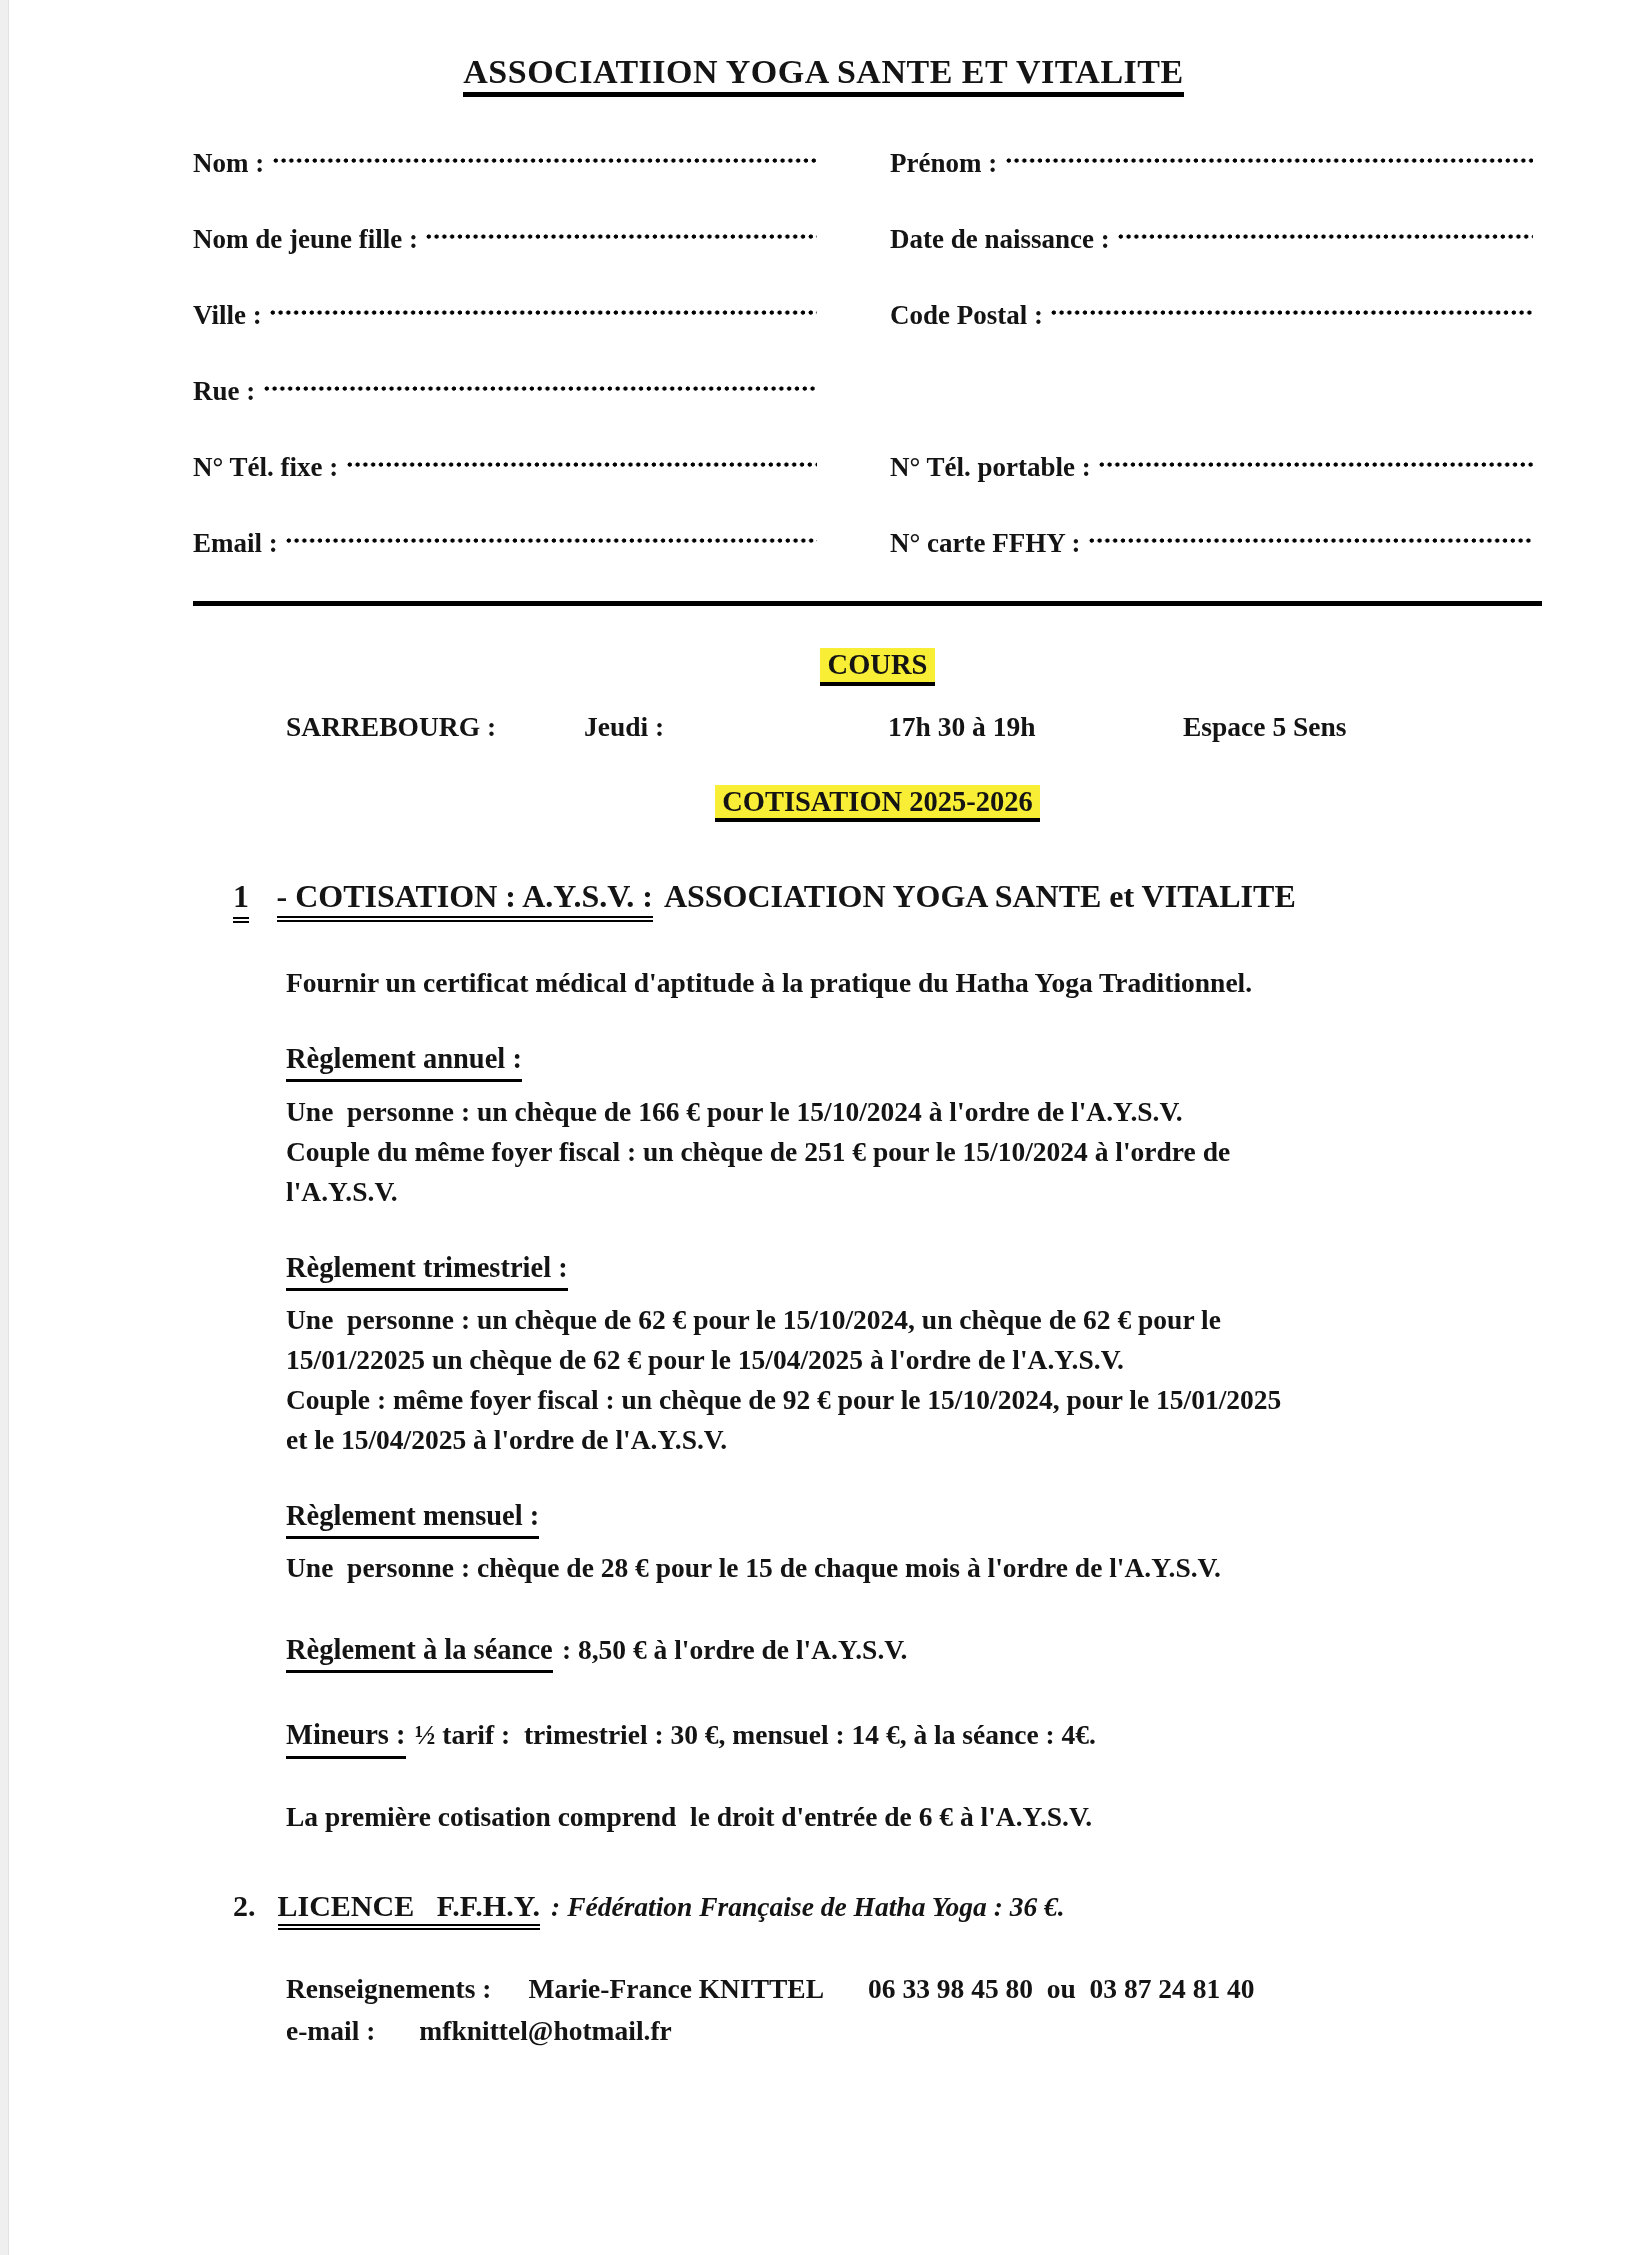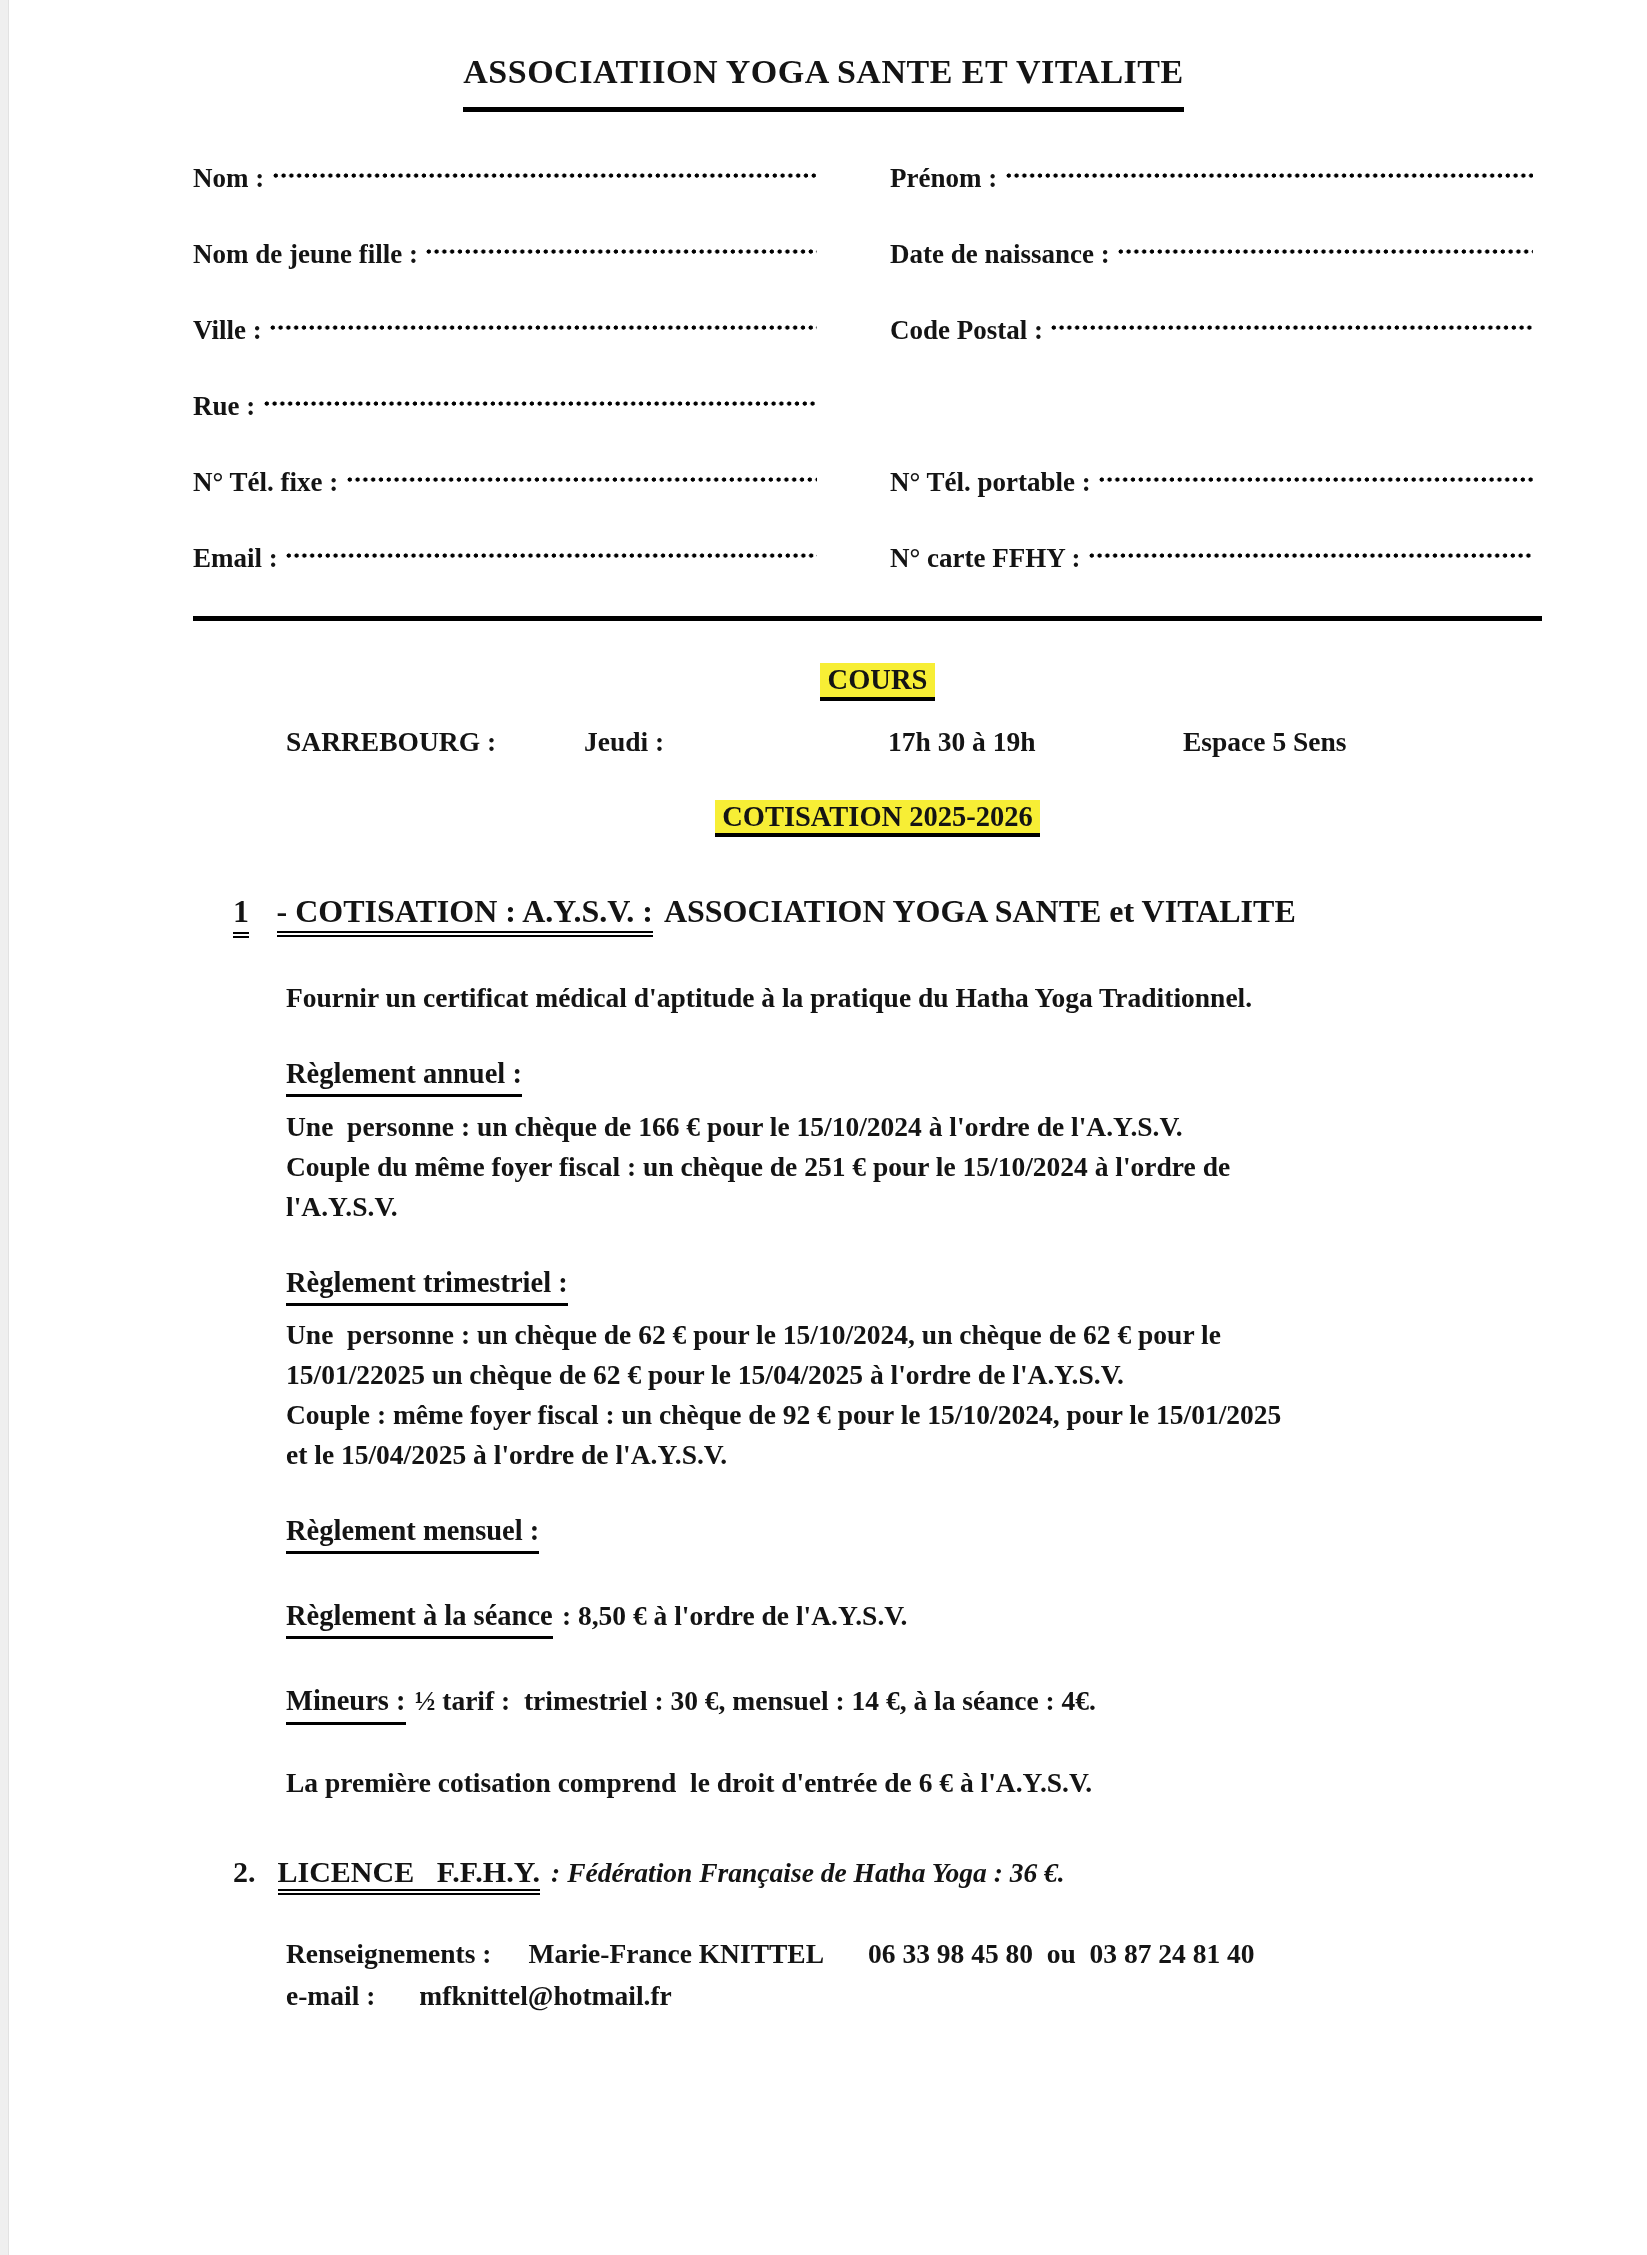--- a/index.html
+++ b/index.html
@@ -21,21 +21,21 @@
     background:#efefef;border-right:0.9px solid #e2e2e2;
   }
   .doc{position:relative;}
   .t{white-space:pre-wrap;}
 
   
   .title-wrap{margin-top:53px;text-align:center;}
   .title{
     display:inline-block;
     font-size:34px;line-height:1.1;letter-spacing:0.5px;
-    border-bottom:5.5px solid #000;padding-bottom:17px;
+    border-bottom:5.5px solid #000;padding-bottom:2px;
   }
 
   
   .form-section{margin:48px 114px 0 193px;}
   .form-row{display:flex;margin-bottom:39px;height:37px;}
   .field{display:flex;align-items:center;font-size:27px;line-height:37px;}
   .field .flabel{flex:0 0 auto;}
   .field.left{width:624px;margin-right:73px;}
   .field.right{flex:1 1 auto;}
   .dots{
@@ -201,20 +201,23 @@
   <div class="sub-body">
     <div class="t">Une  personne : un chèque de 62 € pour le 15/10/2024, un chèque de 62 € pour le</div>
     <div class="t">15/01/22025 un chèque de 62 € pour le 15/04/2025 à l'ordre de l'A.Y.S.V.</div>
     <div class="t">Couple : même foyer fiscal : un chèque de 92 € pour le 15/10/2024, pour le 15/01/2025</div>
     <div class="t">et le 15/04/2025 à l'ordre de l'A.Y.S.V.</div>
   </div>
 
   <div class="sub-heading">
     <span class="u t">Règlement mensuel :</span>
   </div>
+  <div class="sub-body">
+    <div class="t">Une  personne : chèque de 28 € pour le 15 de chaque mois à l'ordre de l'A.Y.S.V.</div>
+  </div>
 
   <div class="inline-heading">
     <span class="u t">Règlement à la séance</span><span class="rest t">: 8,50 € à l'ordre de l'A.Y.S.V.</span>
   </div>
 
   <div class="inline-heading">
     <span class="u t">Mineurs :</span><span class="rest t">½ tarif :  trimestriel : 30 €, mensuel : 14 €, à la séance : 4€.</span>
   </div>
 
   <div class="note-line t">La première cotisation comprend  le droit d'entrée de 6 € à l'A.Y.S.V.</div>

